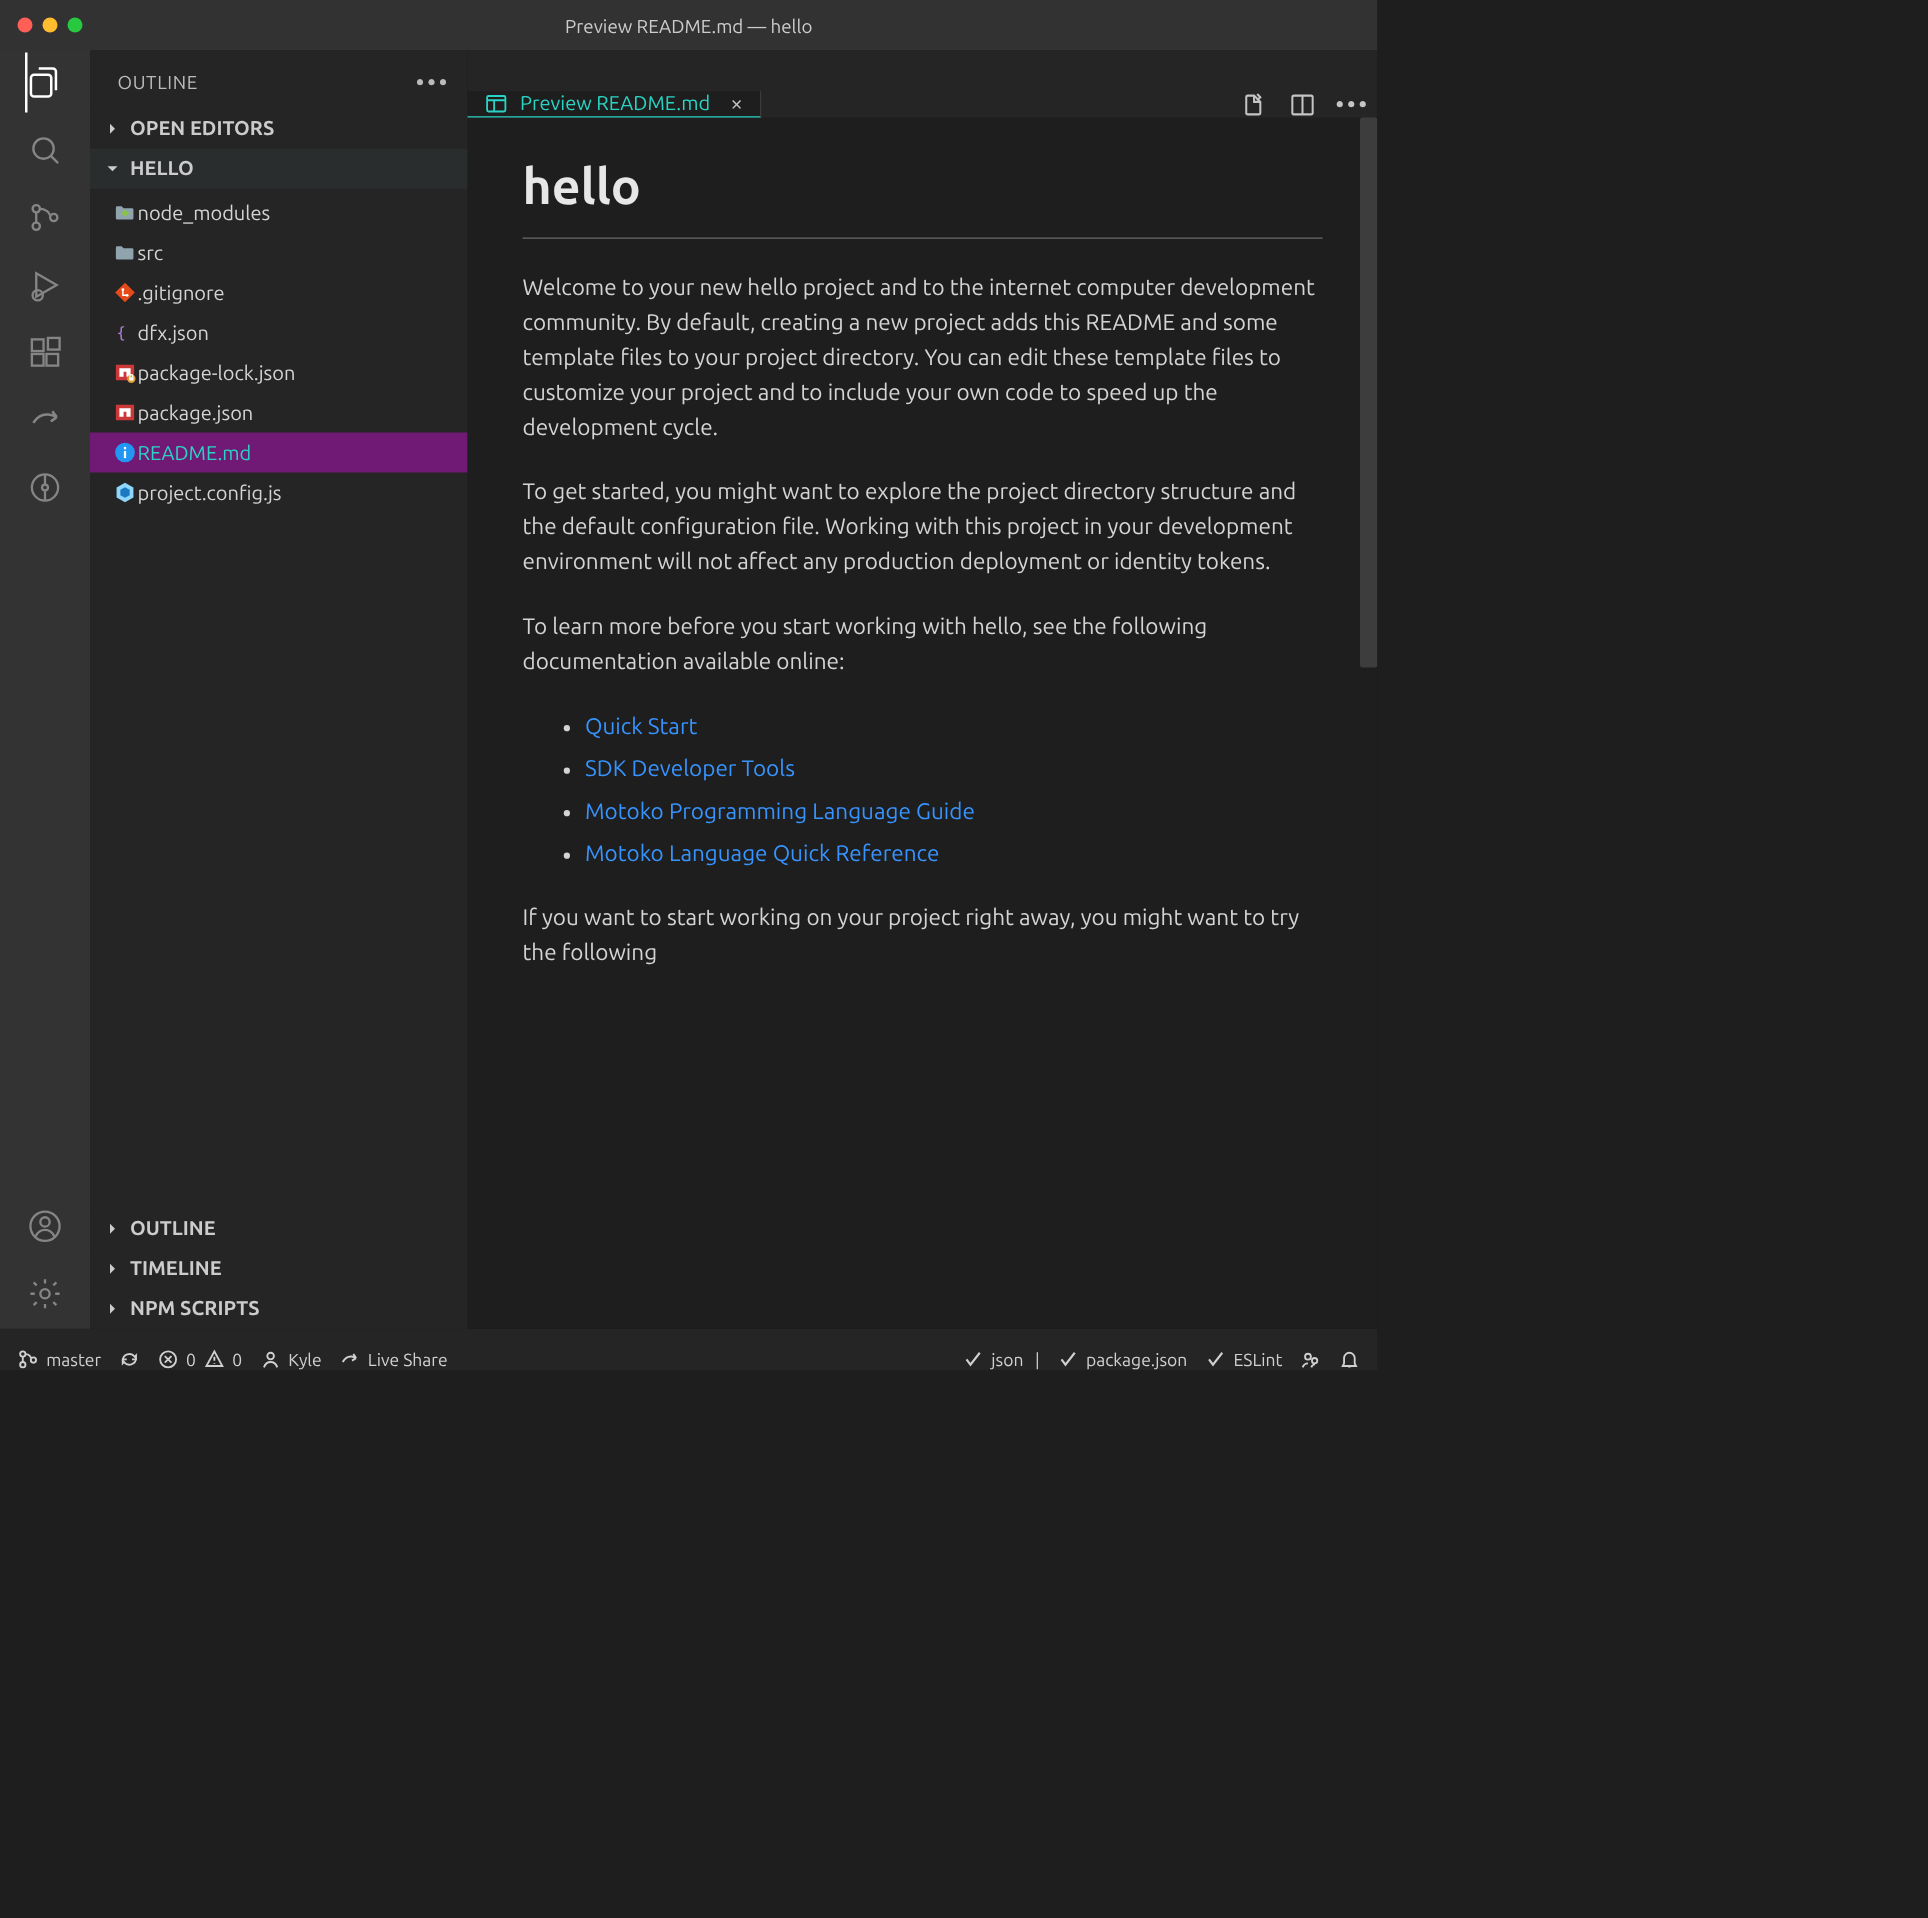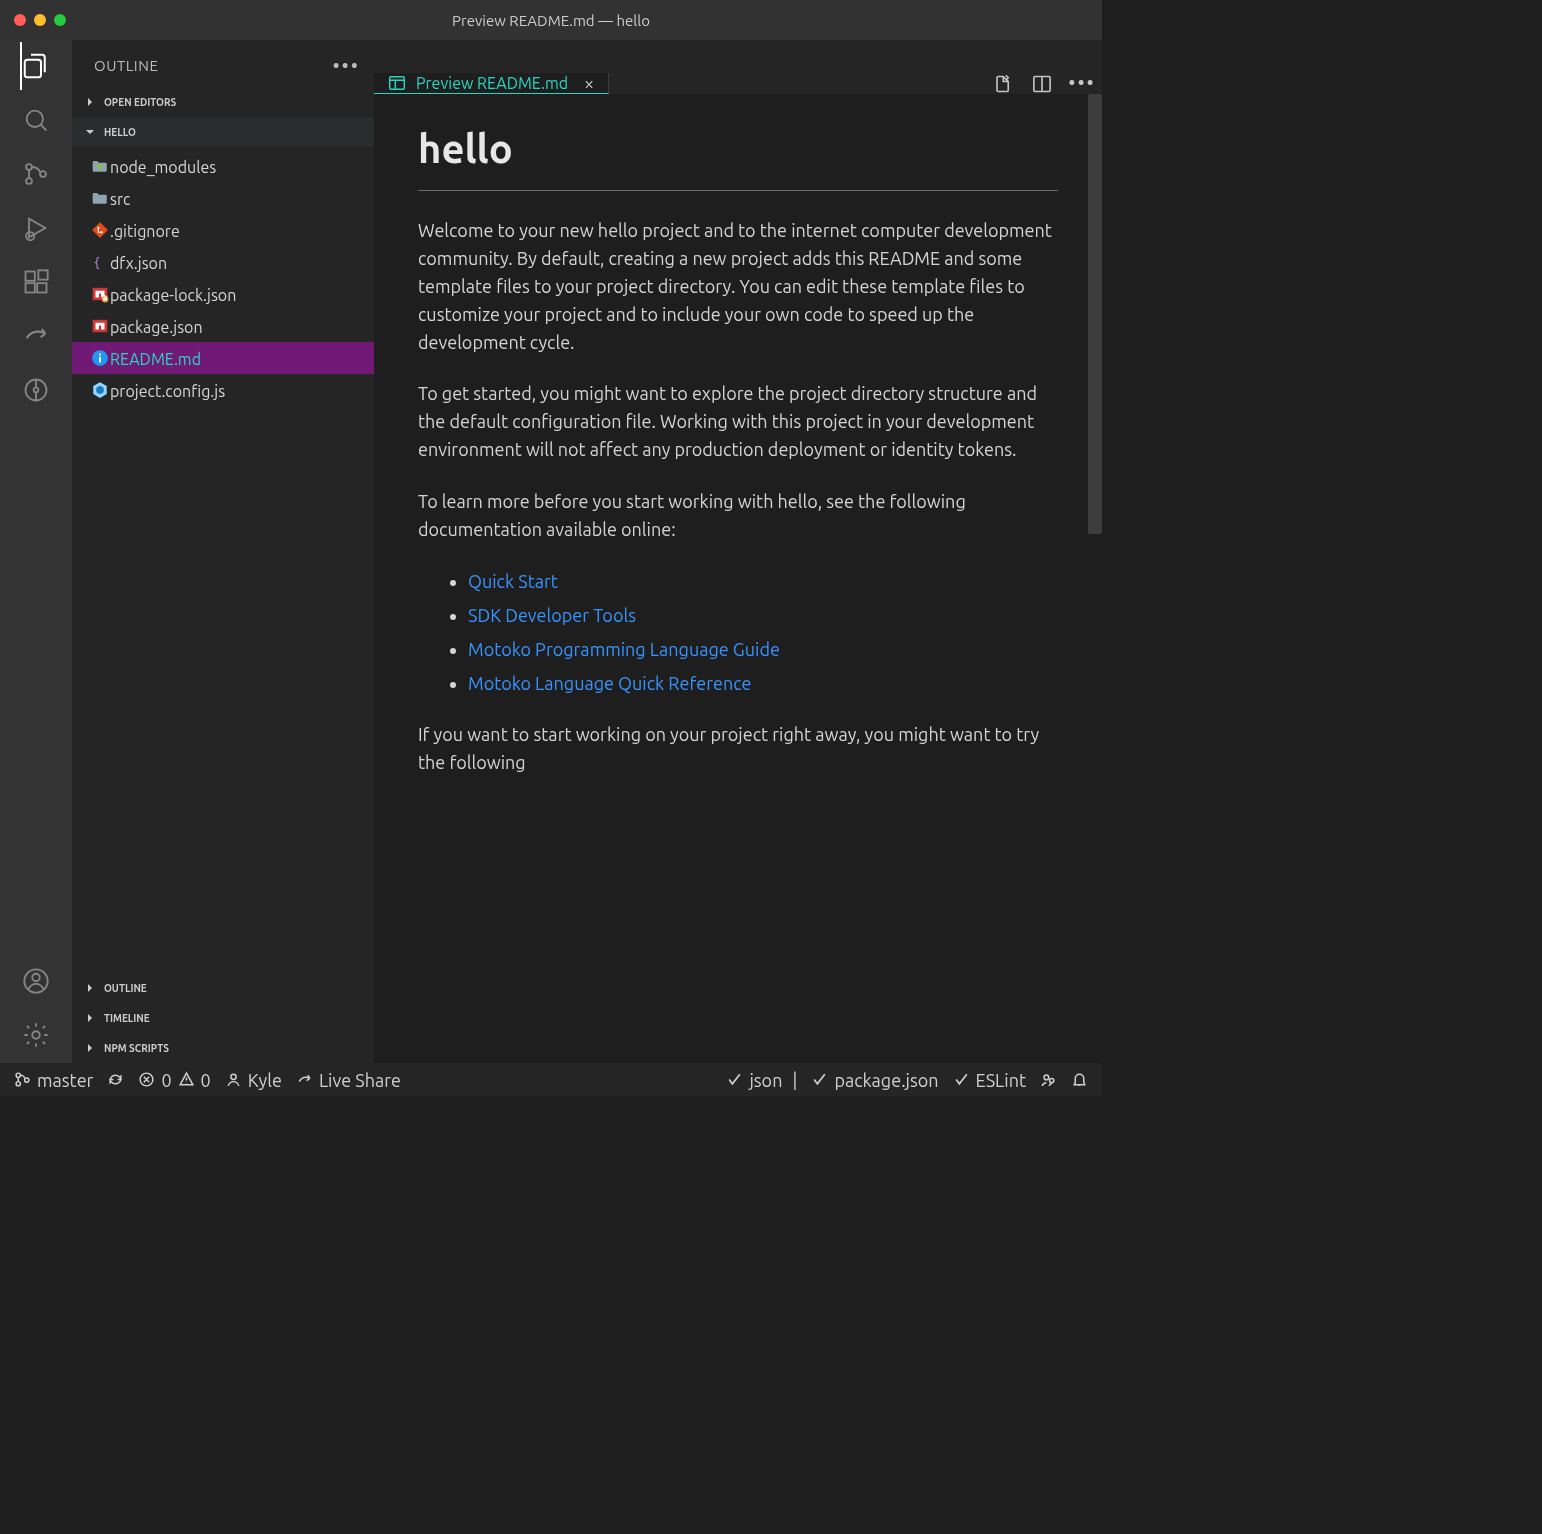--- a/index.html
+++ b/index.html
@@ -44,21 +44,21 @@
   .activity .icn.active{color:#fff}
   .activity .icn.active::before{content:"";position:absolute;left:0;width:2px;height:48px;background:#fff}
   .activity .spacer{flex:1}
   svg{display:block}
 
   
   .sidebar{width:var(--sidebar-w);background:var(--bg2);display:flex;flex-direction:column;color:var(--fg-dim)}
   .side-head{display:flex;align-items:center;justify-content:space-between;padding:14px 14px 10px 22px}
   .side-head .lbl{font-size:15px;letter-spacing:.5px;color:#bbbbbb}
   .side-head .dots{color:#bbbbbb;font-size:20px;letter-spacing:2px}
-  .section{display:flex;align-items:center;gap:6px;padding:7px 10px;font-weight:700;font-size:10px;color:var(--fg);cursor:pointer}
+  .section{display:flex;align-items:center;gap:6px;padding:7px 10px;font-weight:700;font-size:16px;color:var(--fg);cursor:pointer}
   .section.dim{background:var(--bg2)}
   .chev{width:16px;height:16px;color:var(--fg)}
   .tree{padding:3px 0}
   .tree-item{display:flex;align-items:flex-end;gap:0;padding:6px 6px 6px 18px;font-size:16px;cursor:pointer;color:#d4d4d4}
   .tree-item.sel{color:var(--teal);background:#701a75}
   .ti-ico{width:20px;height:20px;flex:0 0 20px;display:flex;align-items:center;justify-content:center}
   .side-bottom{margin-top:auto}
 
   
   .editor{flex:1;display:flex;flex-direction:column;background:var(--bg);min-width:0}
@@ -72,21 +72,21 @@
   .preview h1{font-size:40px;font-weight:600;margin:6px 0 10px;color:#e7e7e7}
   .preview hr{border:none;border-top:1px solid #6b6b6b;margin:0 0 26px}
   .preview p{margin:0 0 24px}
   .preview ul{margin:0 0 24px;padding-left:34px}
   .preview li{margin:6px 16px}
   .preview a{color:var(--link);text-decoration:none}
 
   .vscroll{position:absolute;right:0;top:calc(var(--title-h) + var(--tab-h));width:14px;height:440px;background:rgba(121,121,121,.35);border-radius:2px}
 
   
-  .status{height:var(--status-h);background:#252526;color:#d0d0d0;display:flex;align-items:center;font-size:18px;gap:14px;padding:0 14px}
+  .status{height:var(--status-h);background:#252526;color:#d0d0d0;display:flex;align-items:flex-end;font-size:14px;gap:14px;padding:0 14px}
   .status .chunk{display:flex;align-items:center;gap:6px;white-space:nowrap}
   .status .spacer{flex:1}
   .status svg{width:17px;height:17px}
 </style>
 </head>
 <body>
 
 <div class="titlebar">
   <div class="traffic">
     <span class="tl-close"></span>

